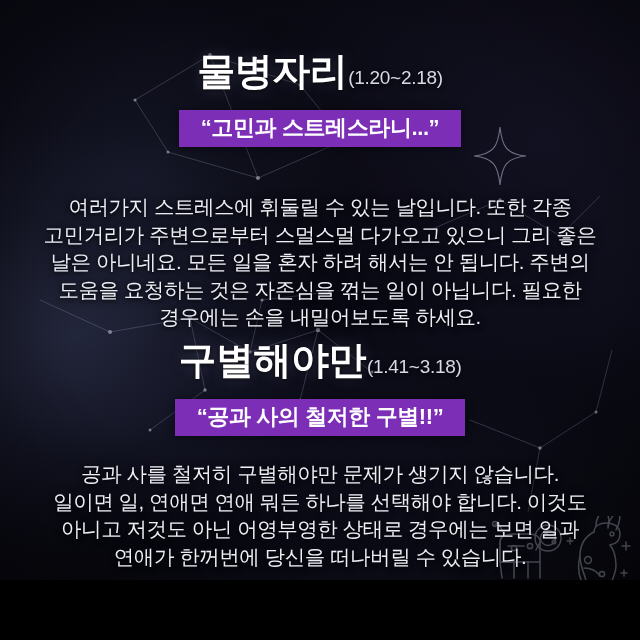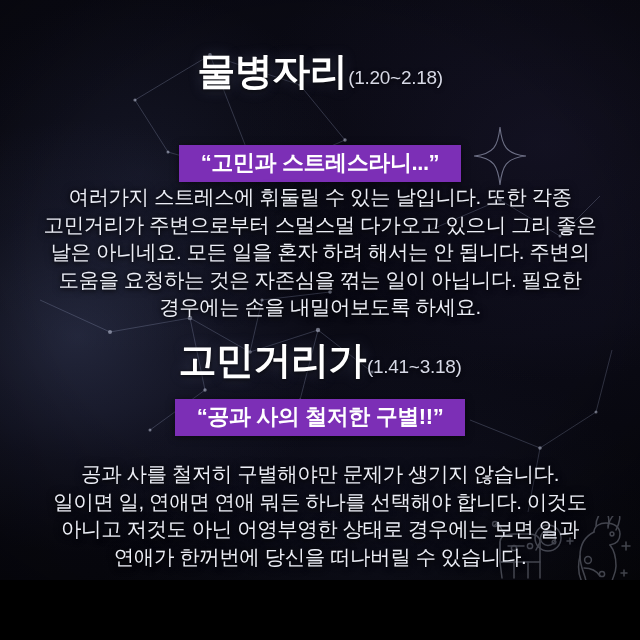--- a/index.html
+++ b/index.html
@@ -182,35 +182,35 @@
   </svg>
 
   <div class="content">
 
     <div class="section" style="top:52px;">
       <div class="sign-head">
         <span class="sign-name">물병자리</span><span class="sign-range">(1.20~2.18)</span>
       </div>
     </div>
 
-    <div class="section" style="top:110px;margin-top:35px;">
+    <div class="section" style="top:110px;">
       <span class="banner">“고민과 스트레스라니...”</span>
     </div>
 
-    <div class="section" style="top:183px; padding:0 26px;">
+    <div class="section" style="top:193px; padding:0 26px;">
       <div class="body-text">여러가지 스트레스에 휘둘릴 수 있는 날입니다. 또한 각종
 고민거리가 주변으로부터 스멀스멀 다가오고 있으니 그리 좋은
 날은 아니네요. 모든 일을 혼자 하려 해서는 안 됩니다. 주변의
 도움을 요청하는 것은 자존심을 꺾는 일이 아닙니다. 필요한
 경우에는 손을 내밀어보도록 하세요.</div>
     </div>
 
     <div class="section" style="top:341px;">
       <div class="sign-head">
-        <span class="sign-name">고민거리가</span><span class="sign-range">(1.41~3.18)</span>
+        <span class="sign-name">구별해야만</span><span class="sign-range">(1.41~3.18)</span>
       </div>
     </div>
 
     <div class="section" style="top:399px;">
       <span class="banner">“공과 사의 철저한 구별!!”</span>
     </div>
 
     <div class="section" style="top:460px; padding:0 26px;">
       <div class="body-text">공과 사를 철저히 구별해야만 문제가 생기지 않습니다.
 일이면 일, 연애면 연애 뭐든 하나를 선택해야 합니다. 이것도

